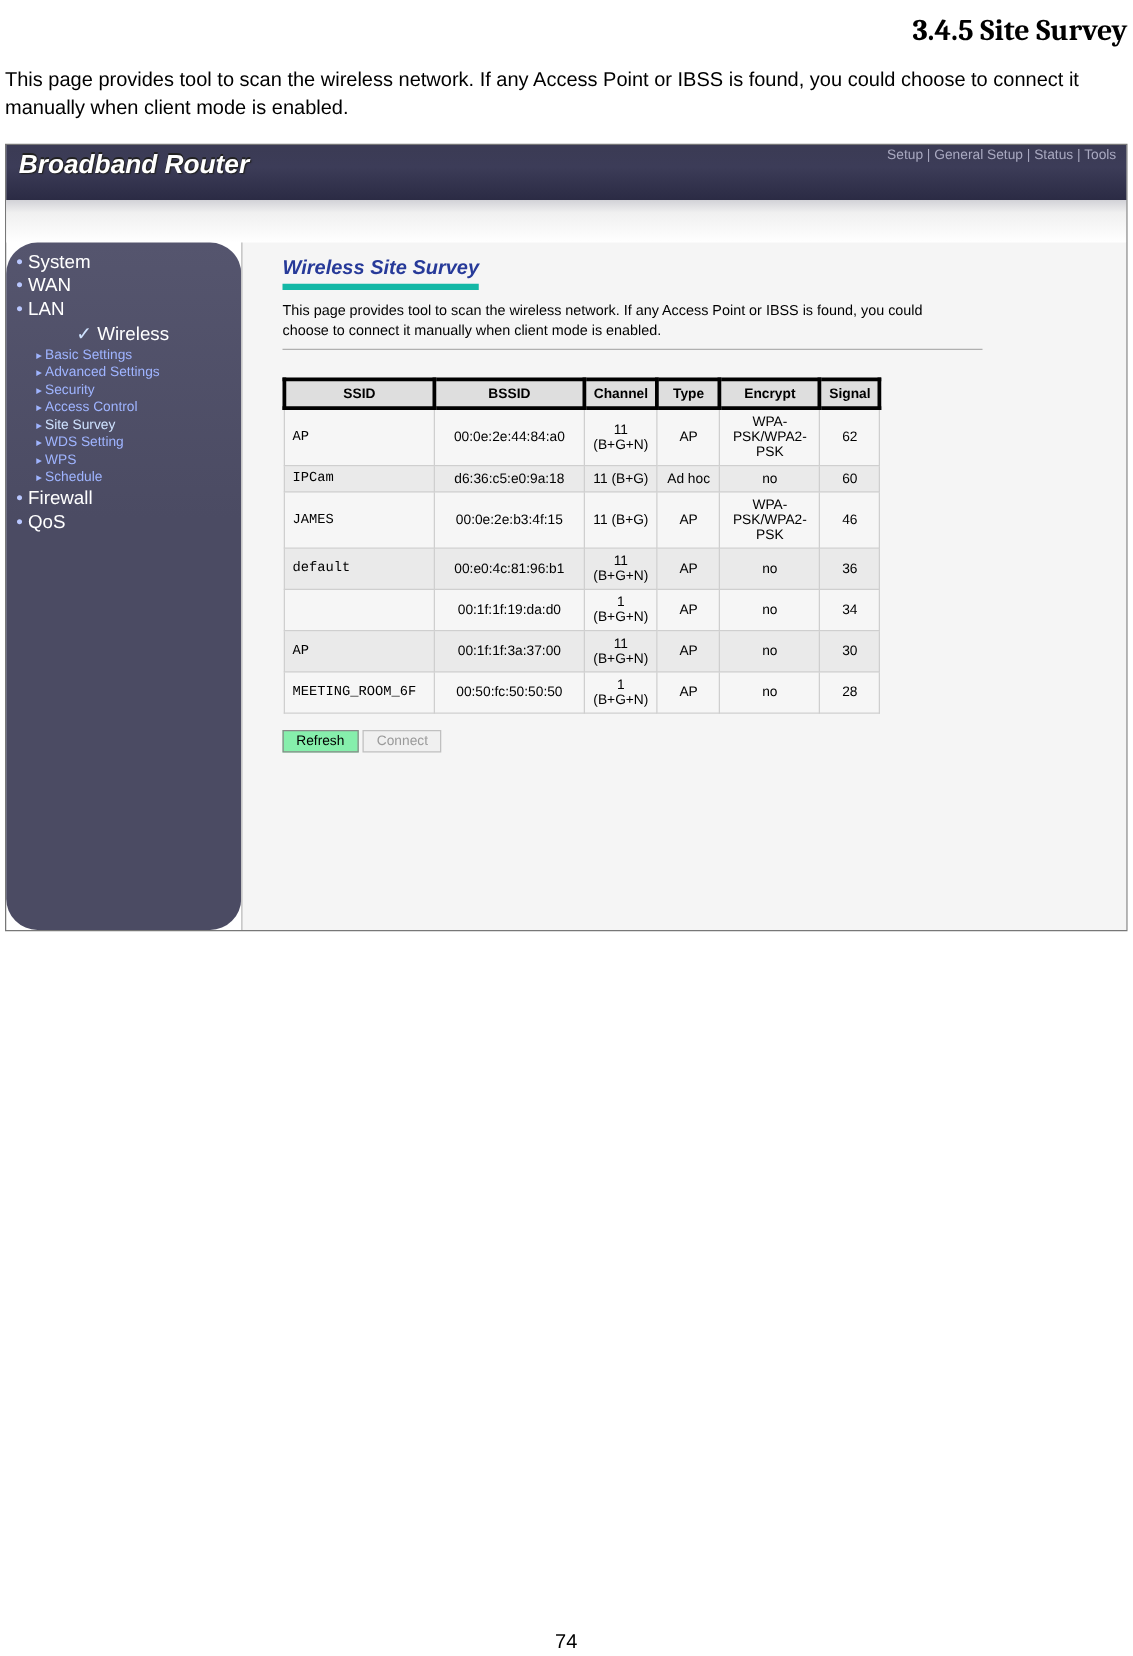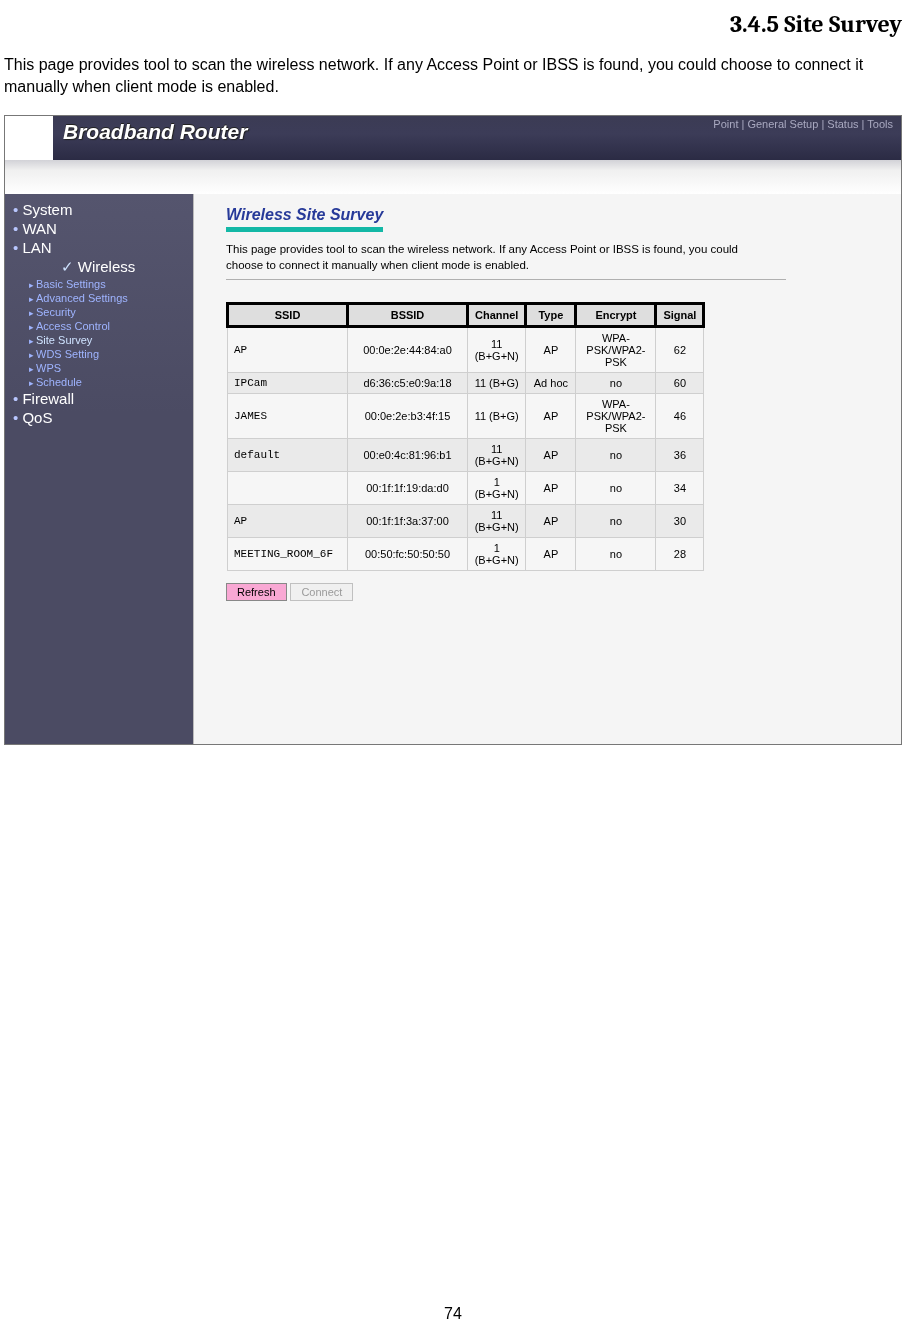--- a/index.html
+++ b/index.html
@@ -3,64 +3,64 @@
 <meta charset="utf-8">
 <style>
   * { box-sizing: border-box; margin: 0; padding: 0; }
   body { font-family: Arial, Helvetica, sans-serif; font-size: 14px; background: #fff; color: #000; width: 906px; }
   .page { padding: 6px 4px 0 4px; }
   .doc-heading { font-family: Cambria, "Times New Roman", serif; font-size: 24px; font-weight: bold; margin: 4px 0 16px 0; text-align: right; }
   .doc-intro { font-size: 16px; line-height: 1.35; margin-bottom: 18px; font-family: Arial, sans-serif; }
   .screenshot { border: 1px solid #777; margin-top: 6px; }
   .header-bar { height: 44px; position: relative;
     background: linear-gradient(#3b3b54, #3c3c58 40%, #2b2b44);
-    padding: 0 8px; margin-left: 48px; }
+    padding: 0 8px; }
   .brand { position: absolute; left: 10px; top: 4px; font-family: Arial, sans-serif; font-style: italic; font-weight: bold; font-size: 21px; color: #fff; text-shadow: 1px 1px 1px #222, 0 -1px 0 #222; }
   .topnav { position: absolute; right: 8px; top: 2px; font-size: 11px; color: #a9a9c0; }
   .topnav a { color: #a9a9c0; text-decoration: none; cursor: pointer; }
   .gradient-strip { height: 34px; background: linear-gradient(#d2d2d7, #f0f0f0 30%, #fff); }
   .body-area { display: flex; }
   .sidebar { width: 188px; min-height: 550px;
     background: linear-gradient(#55556e, #4b4b63 40%, #4b4b63);
-    color: #fff; font-family: Arial, sans-serif; padding: 6px 0 0 0; }
+    color: #fff; font-family: Arial, sans-serif; padding: 6px 0 0 0; border-radius: 25px; }
   .sidebar .top-item { font-size: 15px; padding: 1px 0 1px 8px; cursor: pointer; }
   .sidebar .top-item::before { content: "• "; color: #b9c7ff; }
   .sidebar .top-item.sel::before { content: "✓ "; color: #cfe3ff; }
   .sidebar .top-item.sel { color: #fff; margin-left: 48px; }
   .sidebar .sub { padding-left: 24px; }
   .sidebar .sub-item { font-size: 11px; color: #9fb4ff; padding: 1px 0; cursor: pointer; }
   .sidebar .sub-item::before { content: "▸ "; color: #9fb4ff; font-size: 9px; }
   .sidebar .sub-item.cur { color: #cfe3ff; }
   .content { flex: 1; background: #f5f5f5; padding: 12px 20px 18px 32px; border-left: 1px solid #bbb; }
   .ct-title { color: #273a99; font-family: Arial, sans-serif; font-size: 16px; font-weight: bold; font-style: italic; padding-bottom: 3px; border-bottom: 5px solid #14b8a6; display: inline-block; }
   .ct-desc { font-size: 11.5px; font-family: Arial, sans-serif; margin: 10px 0 6px 0; line-height: 1.35; max-width: 540px; }
   .hr { border-top: 1px solid #b0b0b0; margin: 4px 0 22px 0; max-width: 560px; }
   table.survey { border-collapse: collapse; font-size: 11px; font-family: Arial, sans-serif; }
   table.survey th { background: #dedede; border: 3px solid #000000; padding: 4px 6px; font-weight: bold; text-align: center; }
   table.survey td { border: 1px solid #cfcfcf; padding: 4px 6px; text-align: center; }
   table.survey tbody tr:nth-child(even) td { background: #eaeaea; }
   table.survey tbody tr:nth-child(odd) td { background: #f6f6f6; }
   .mono { font-family: "Courier New", monospace; font-size: 11px; text-align: left !important; padding-left: 6px !important; }
   .btn-row { margin-top: 12px; }
-  .btn { font-size: 11px; font-family: Arial, sans-serif; padding: 2px 10px; border: 1px solid #888; background: #f9a8d4; cursor: pointer; }
+  .btn { font-size: 11px; font-family: Arial, sans-serif; padding: 2px 10px; border: 1px solid #888; background: #86efac; cursor: pointer; }
   .btn.disabled { color: #9a9a9a; border-color: #c0c0c0; background: #f0f0f0; cursor: default; text-align: center; }
   .page-num { text-align: center; font-size: 16px; font-family: Arial, sans-serif; margin-top: 560px; padding-bottom: 20px; }
 </style>
 </head>
 <body>
 
 <div class="page">
   <h1 class="doc-heading">3.4.5 Site Survey</h1>
   <p class="doc-intro">This page provides tool to scan the wireless network. If any Access Point or IBSS is found, you could choose to connect it manually when client mode is enabled.</p>
 
   <div class="screenshot">
     <div class="header-bar">
       <div class="brand">Broadband Router</div>
       <div class="topnav">
-        <a>Point</a> |
+        <a>Setup</a> |
         <a>General Setup</a> |
         <a>Status</a> |
         <a>Tools</a>
       </div>
     </div>
     <div class="gradient-strip"></div>
     <div class="body-area">
       <div class="sidebar">
         <div class="top-item">System</div>
         <div class="top-item">WAN</div>

